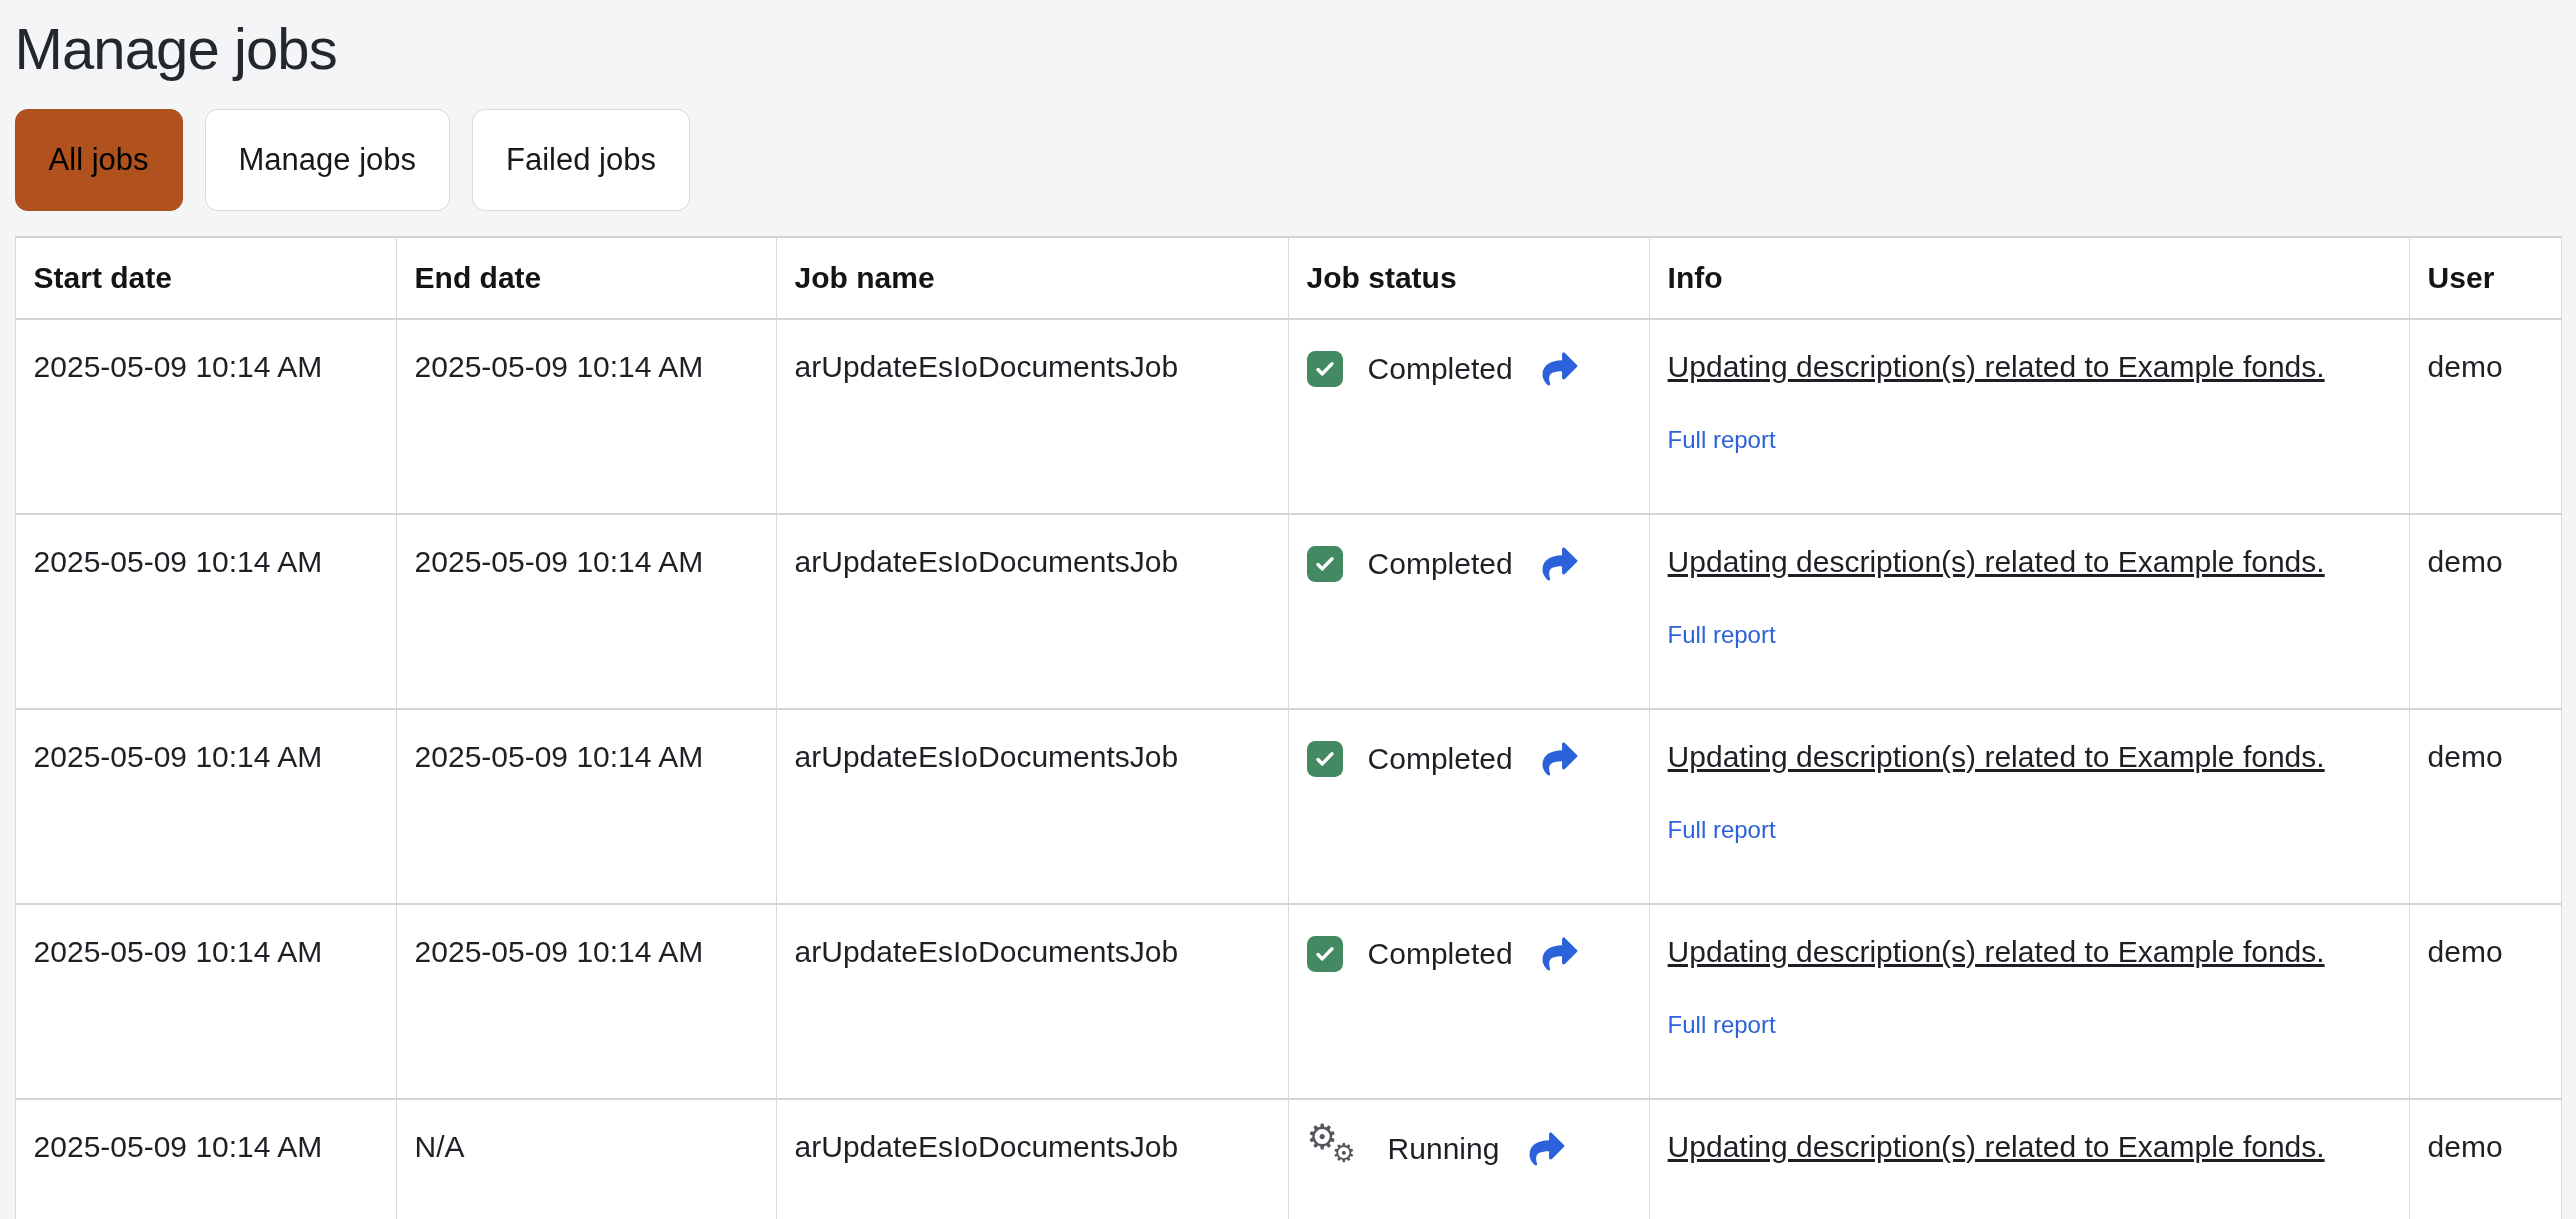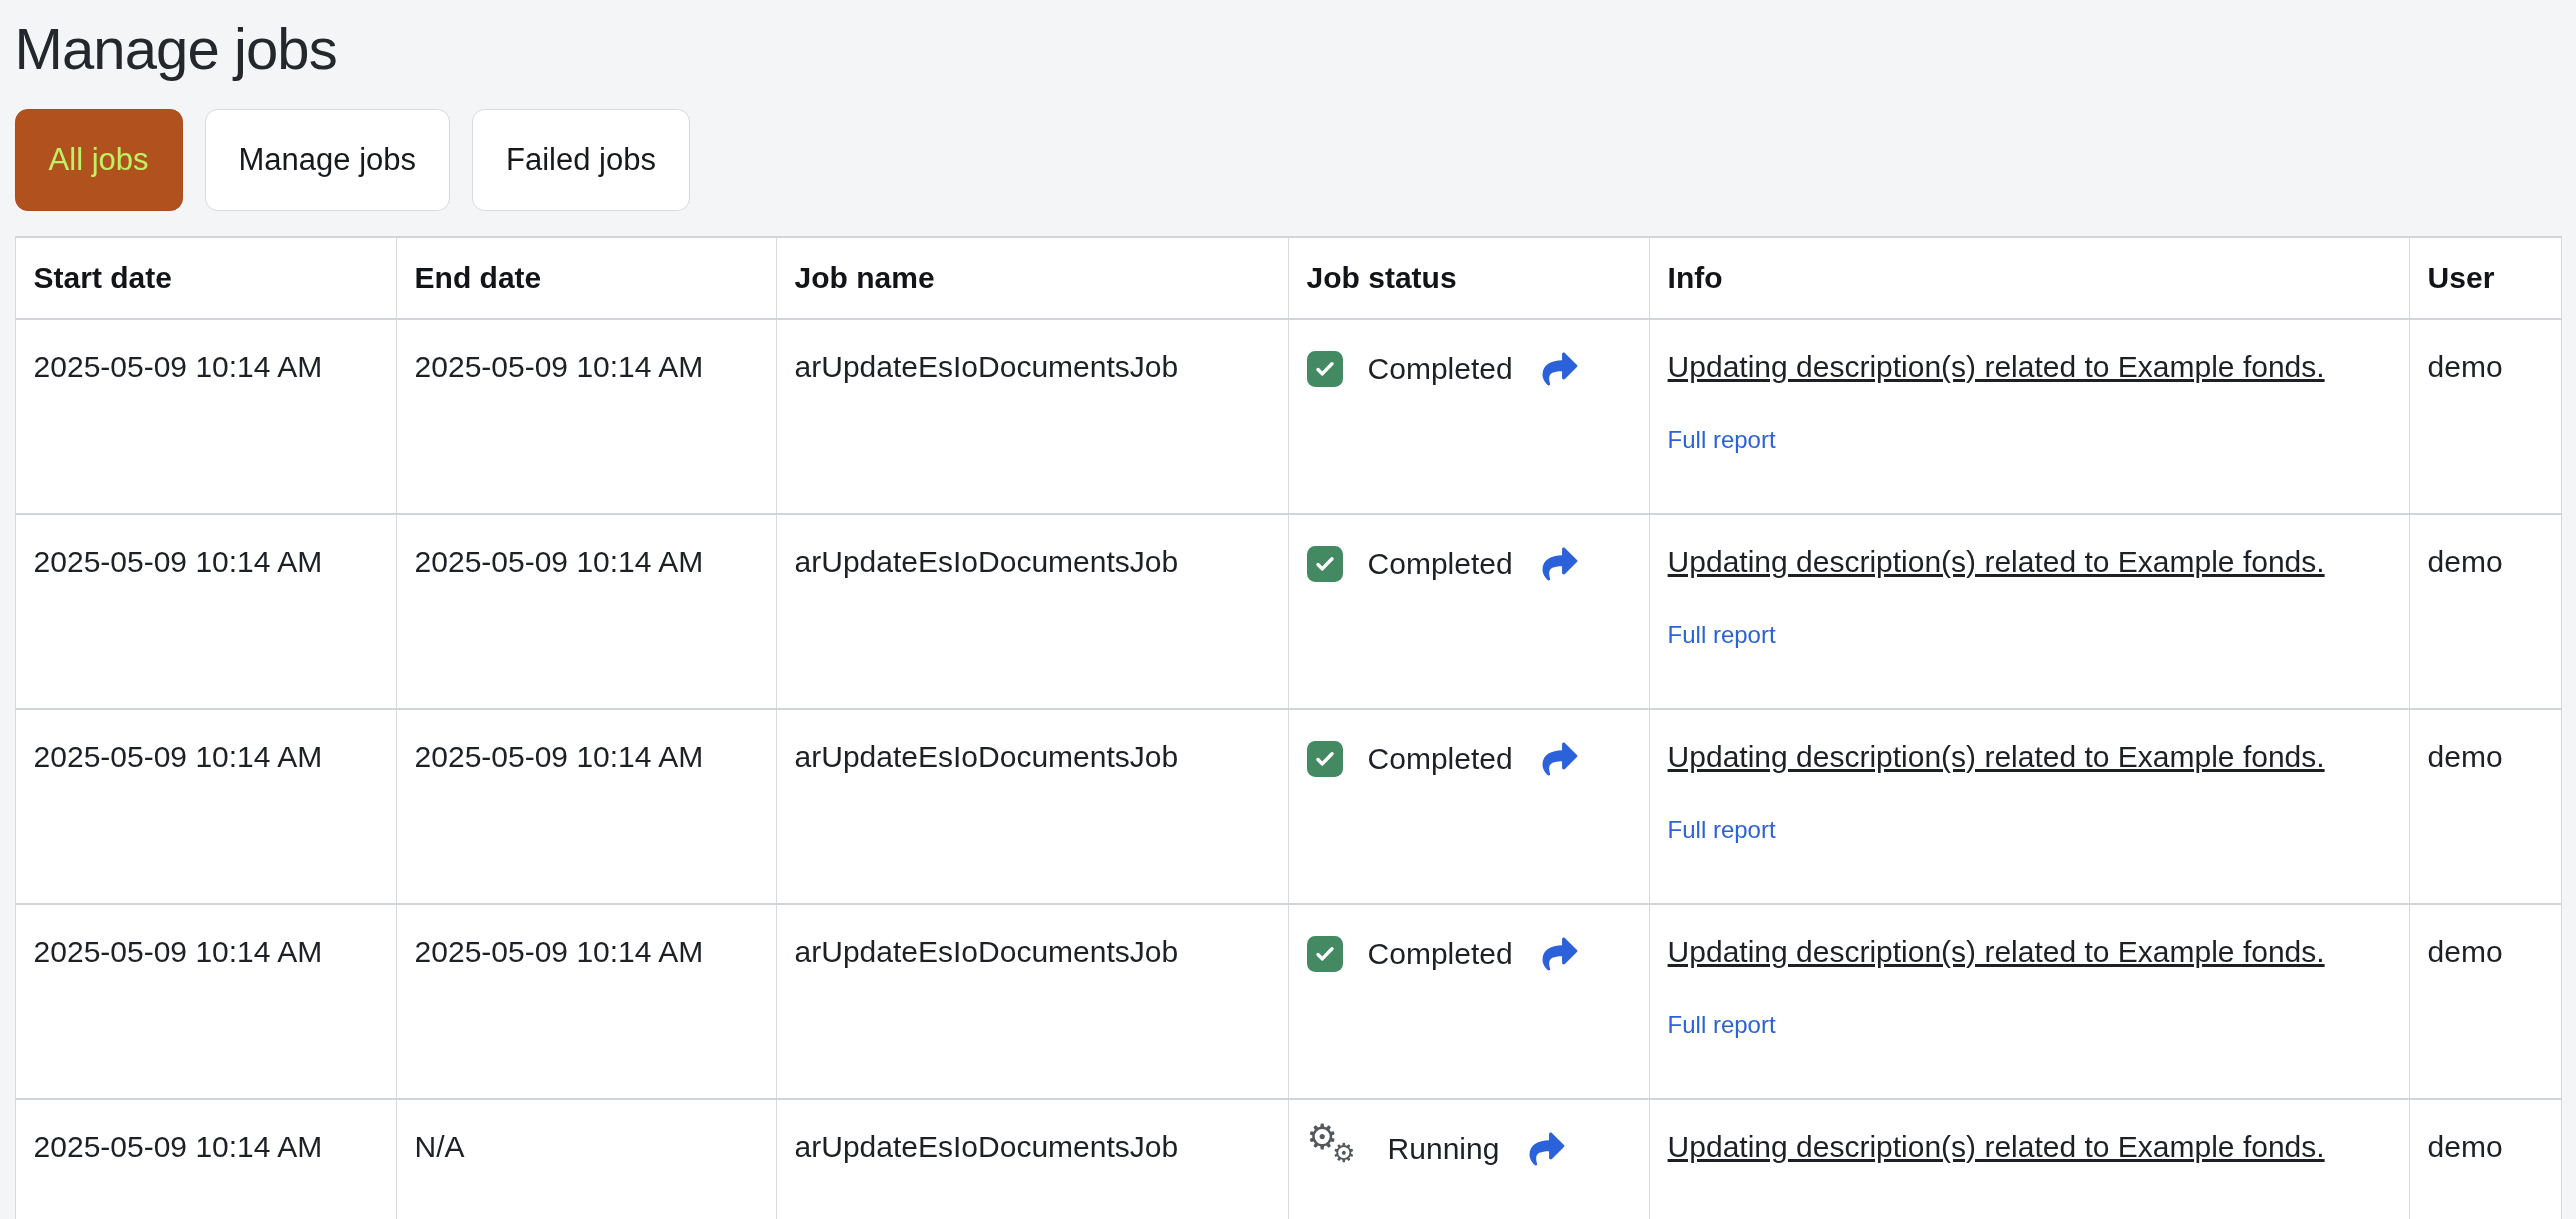--- a/index.html
+++ b/index.html
@@ -19,21 +19,21 @@
 
   .filters { display: flex; gap: 22px; margin-bottom: 25.5px; }
   button.filter {
     font-family: "Liberation Sans", sans-serif;
     font-size: 31px; height: 102px; padding: 0 33px;
     background: #ffffff; color: #17191b;
     border: 1.8px solid #d8dadb; border-radius: 12.7px;
     cursor: pointer; line-height: 1;
   }
   button.filter.active {
-    background: #b1521e; border-color: #a84d1c; color: #bef264;
+    background: #b1521e; border-color: #a84d1c; color: #000000;
   }
 
   table.jobs {
     border-collapse: collapse; background: #ffffff;
     width: 2547px; table-layout: fixed; padding-left: 6px;
   }
   .jobs th, .jobs td { border: 1.8px solid #d7dadd; }
   .jobs tr { border-top: 2.7px solid #d2d5d8; }
   .jobs th {
     text-align: left; vertical-align: middle;

